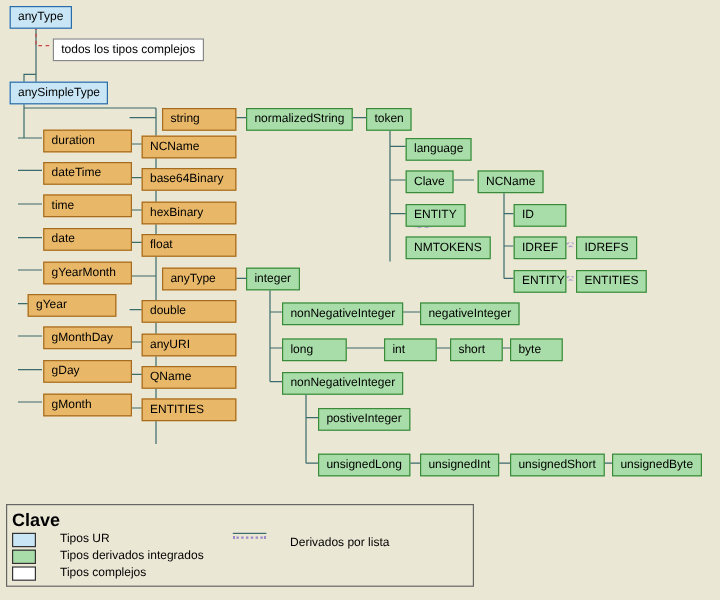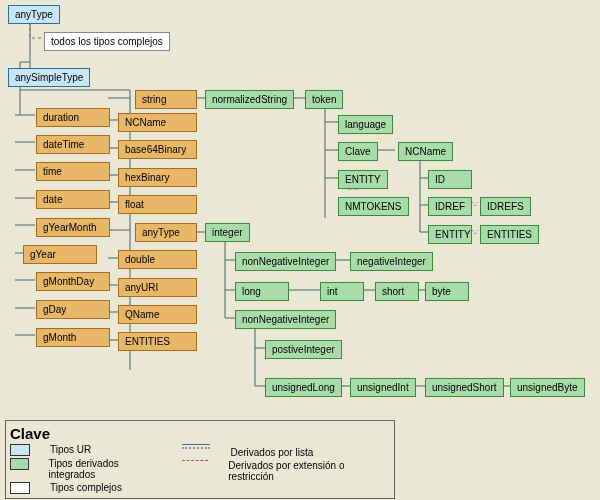--- a/index.html
+++ b/index.html
@@ -111,19 +111,15 @@
         </div>
 </div>
 <div class="lcol">
 <div class="lrow">
           <span style="width:28px;border-top:1px solid #3b6b6b"></span>
         </div>
 <div class="lrow">
           <span style="width:28px;height:4px;background:url(#wv);border-top:2px dotted #9a8acb"></span>
           <span>Derivados por lista</span>
         </div>
-<div class="lrow">
-          <span style="width:28px;border-top:1px dashed #c44"></span>
-          <span>Derivados por extensión o restricción</span>
-        </div>
 </div>
 </div>
 </div>
 
 </body></html>

